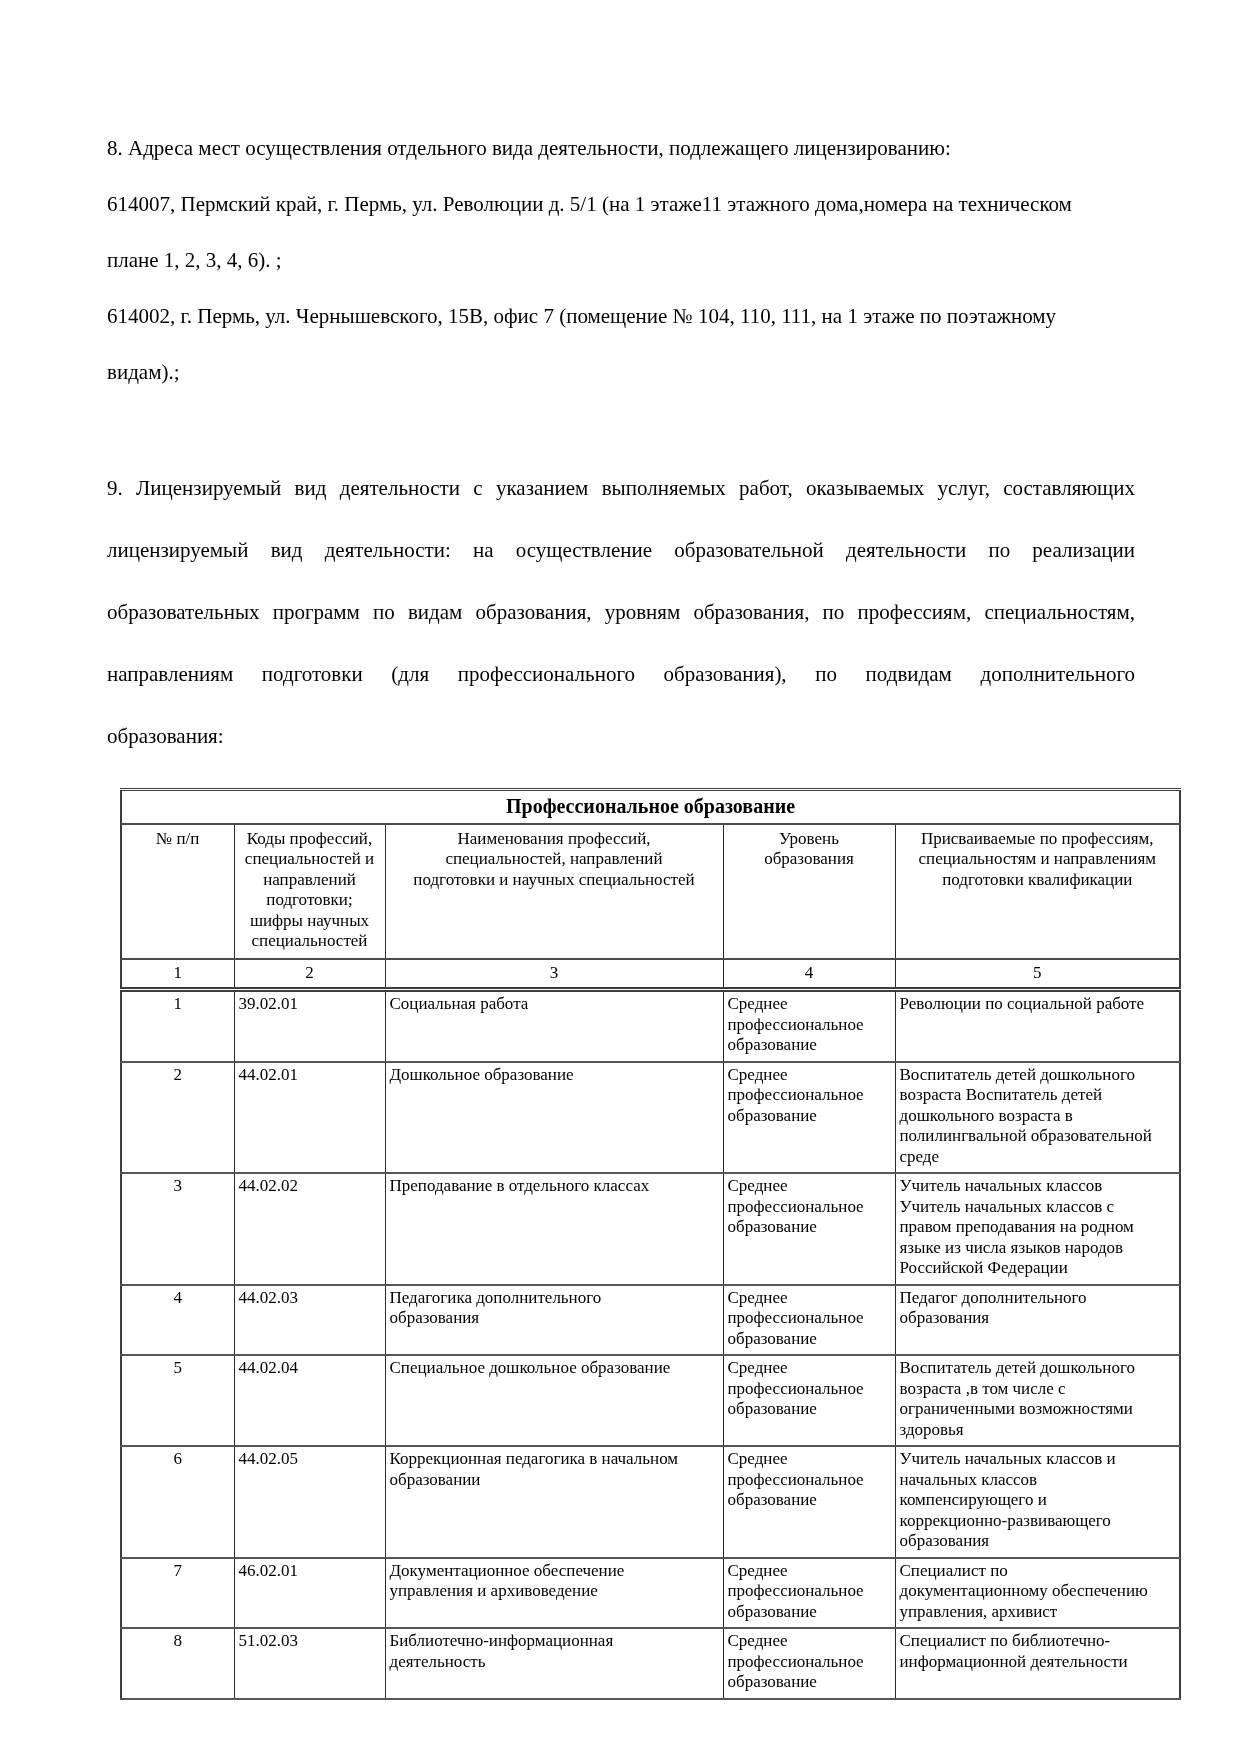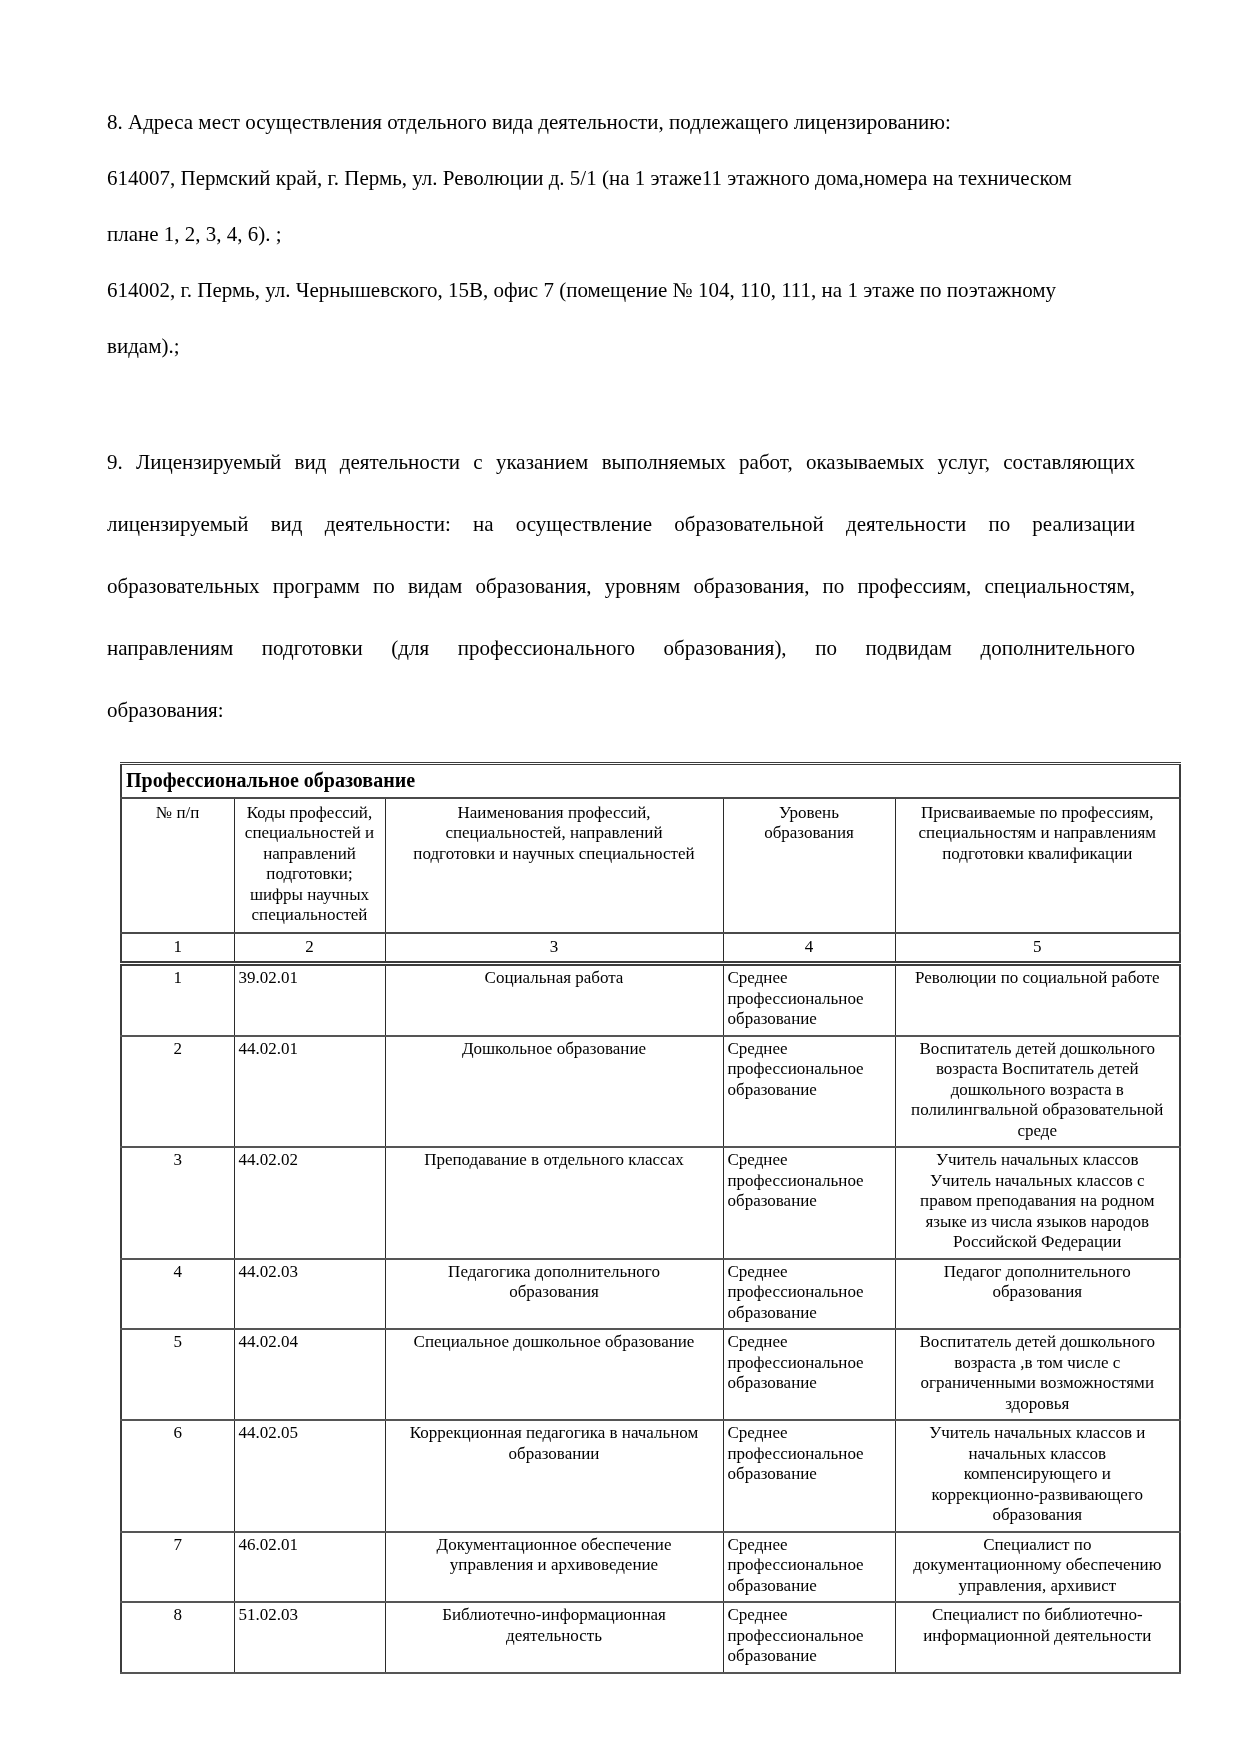--- a/index.html
+++ b/index.html
@@ -12,21 +12,21 @@
     color: #000000;
     font-family: "Liberation Serif", "DejaVu Serif", serif;
     overflow: hidden;
   }
   .para {
     margin-left: 107px;
     margin-right: 106px;
     font-size: 21px;
     white-space: pre-line;
   }
-  .para8 { padding-top: 80px; line-height: 28px; }
+  .para8 { padding-top: 106px; line-height: 28px; }
   .para9 { margin-top: 28px; line-height: 31px; }
   .para9 .jline { text-align: justify; text-align-last: justify; }
   .para9 .jlast { text-align: left; }
 
   table.edu {
     margin: 5px 0 0 120px;
     width: 1059px;
     table-layout: fixed;
     border-collapse: collapse;
     font-size: 17px;
@@ -34,20 +34,21 @@
   }
   table.edu td {
     border-left: 1px solid #2b2b2b;
     border-right: 1px solid #2b2b2b;
     vertical-align: top;
     padding: 2px 4px 5px 4px;
   }
   table.edu { border: 2px solid #3c3c3c; border-top: 3px double #3c3c3c; }
   tr.title-row td {
     border-bottom: 2px solid #4a4a4a;
+    text-align: center;
     font-weight: bold;
     font-size: 20px;
     padding: 5px 4px 6px 4px;
   }
   tr.header-row td {
     border-bottom: 2px solid #4a4a4a;
     text-align: center;
     white-space: pre-line;
     padding: 4px 4px 6px 4px;
   }
@@ -57,21 +58,21 @@
     padding: 3px 4px 4px 4px;
   }
   tr.section-row td {
     border-bottom: 2px solid #4a4a4a;
     text-align: center;
     font-weight: bold;
     padding: 4px 4px 5px 4px;
   }
   tr.data-row td { border-bottom: 2px solid #555555; }
   tr.data-row td.c-num { text-align: center; }
-  td.pre { white-space: pre-line; text-align: center; }
+  td.pre { white-space: pre-line; }
 </style>
 </head>
 <body>
 
 <div class="page">
 
   <div class="para para8">
     <div>8. Адреса мест осуществления отдельного вида деятельности, подлежащего лицензированию:</div>
     <div>614007, Пермский край, г. Пермь, ул. Революции д. 5/1 (на 1 этаже11 этажного дома,номера на техническом</div>
     <div>плане 1, 2, 3, 4, 6). ;</div>

